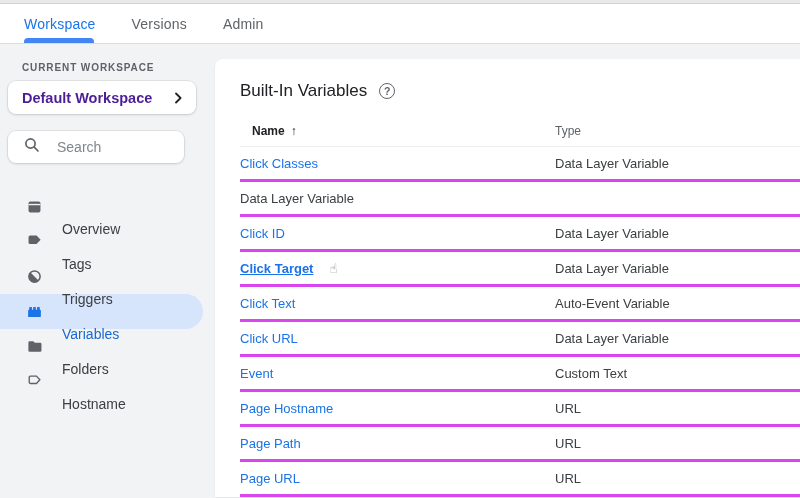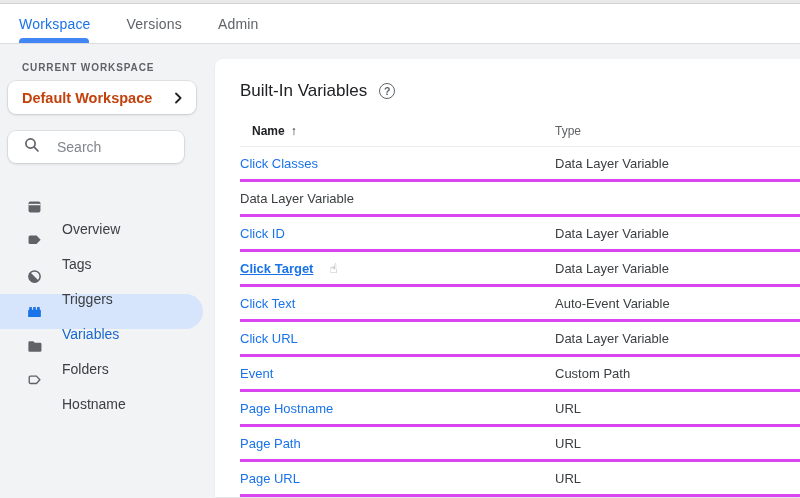--- a/index.html
+++ b/index.html
@@ -8,21 +8,21 @@
     font-family: "Liberation Sans", "DejaVu Sans", sans-serif;
     background: #f1f3f4;
     color: #202124;
   }
   
   .top-strip { height: 4px; background: #e9e9e9; border-bottom: 1px solid #d2d2d2; }
 
   
   .nav {
     height: 40px; background: #fff; border-bottom: 1px solid #dadce0;
-    display: flex; align-items: stretch; padding-left: 19px;
+    display: flex; align-items: stretch; padding-left: 24px;
   }
   .tab {
     position: relative; display: flex; align-items: center;
     margin-right: 36px; font-size: 14px; font-weight: 500;
     color: #5f6368; cursor: pointer; letter-spacing: .2px;
   }
   .tab.active { color: #1a73e8; }
   .tab-indicator {
     position: absolute; left: 0; right: 2px; bottom: 0; height: 5px;
     background: #4285f4; border-radius: 4px 4px 0 0;
@@ -35,21 +35,21 @@
   .ws-label {
     margin: 6px 0 8px 22px; font-size: 10px; font-weight: 600;
     letter-spacing: .9px; color: #5f6368;
   }
   .ws-card {
     width: 188px; height: 33px; margin-left: 8px; background: #fff;
     border-radius: 8px; box-shadow: 0 0 0 1px rgba(0,0,0,.06), 0 1px 3px rgba(0,0,0,.12);
     display: flex; align-items: center; justify-content: space-between;
     padding: 0 12px 0 14px; cursor: pointer;
   }
-  .ws-name { font-size: 14.5px; font-weight: 600; color: #c2410c; }
+  .ws-name { font-size: 14.5px; font-weight: 600; color: #4c1d95; }
   .chev svg { display: block; }
 
   .search-card {
     width: 176px; height: 32px; margin: 17px 0 0 8px; background: #fff;
     border-radius: 8px; box-shadow: 0 0 0 1px rgba(0,0,0,.06), 0 1px 3px rgba(0,0,0,.12);
     display: flex; align-items: center; padding: 0 12px 0 16px;
   }
   .search-card input {
     border: 0; outline: 0; flex: 1; min-width: 0; margin-left: 17px;
     font-family: inherit; font-size: 14px; color: #202124; background: transparent;
@@ -240,21 +240,21 @@
     <div class="trow">
       <div class="cell-name">
           <a>Click URL</a>
         </div>
       <div class="cell-type">Data Layer Variable</div>
     </div>
     <div class="trow">
       <div class="cell-name">
           <a>Event</a>
         </div>
-      <div class="cell-type">Custom Path</div>
+      <div class="cell-type">Custom Text</div>
     </div>
     <div class="trow">
       <div class="cell-name">
           <a>Page Hostname</a>
         </div>
       <div class="cell-type">URL</div>
     </div>
     <div class="trow">
       <div class="cell-name">
           <a>Page Path</a>

